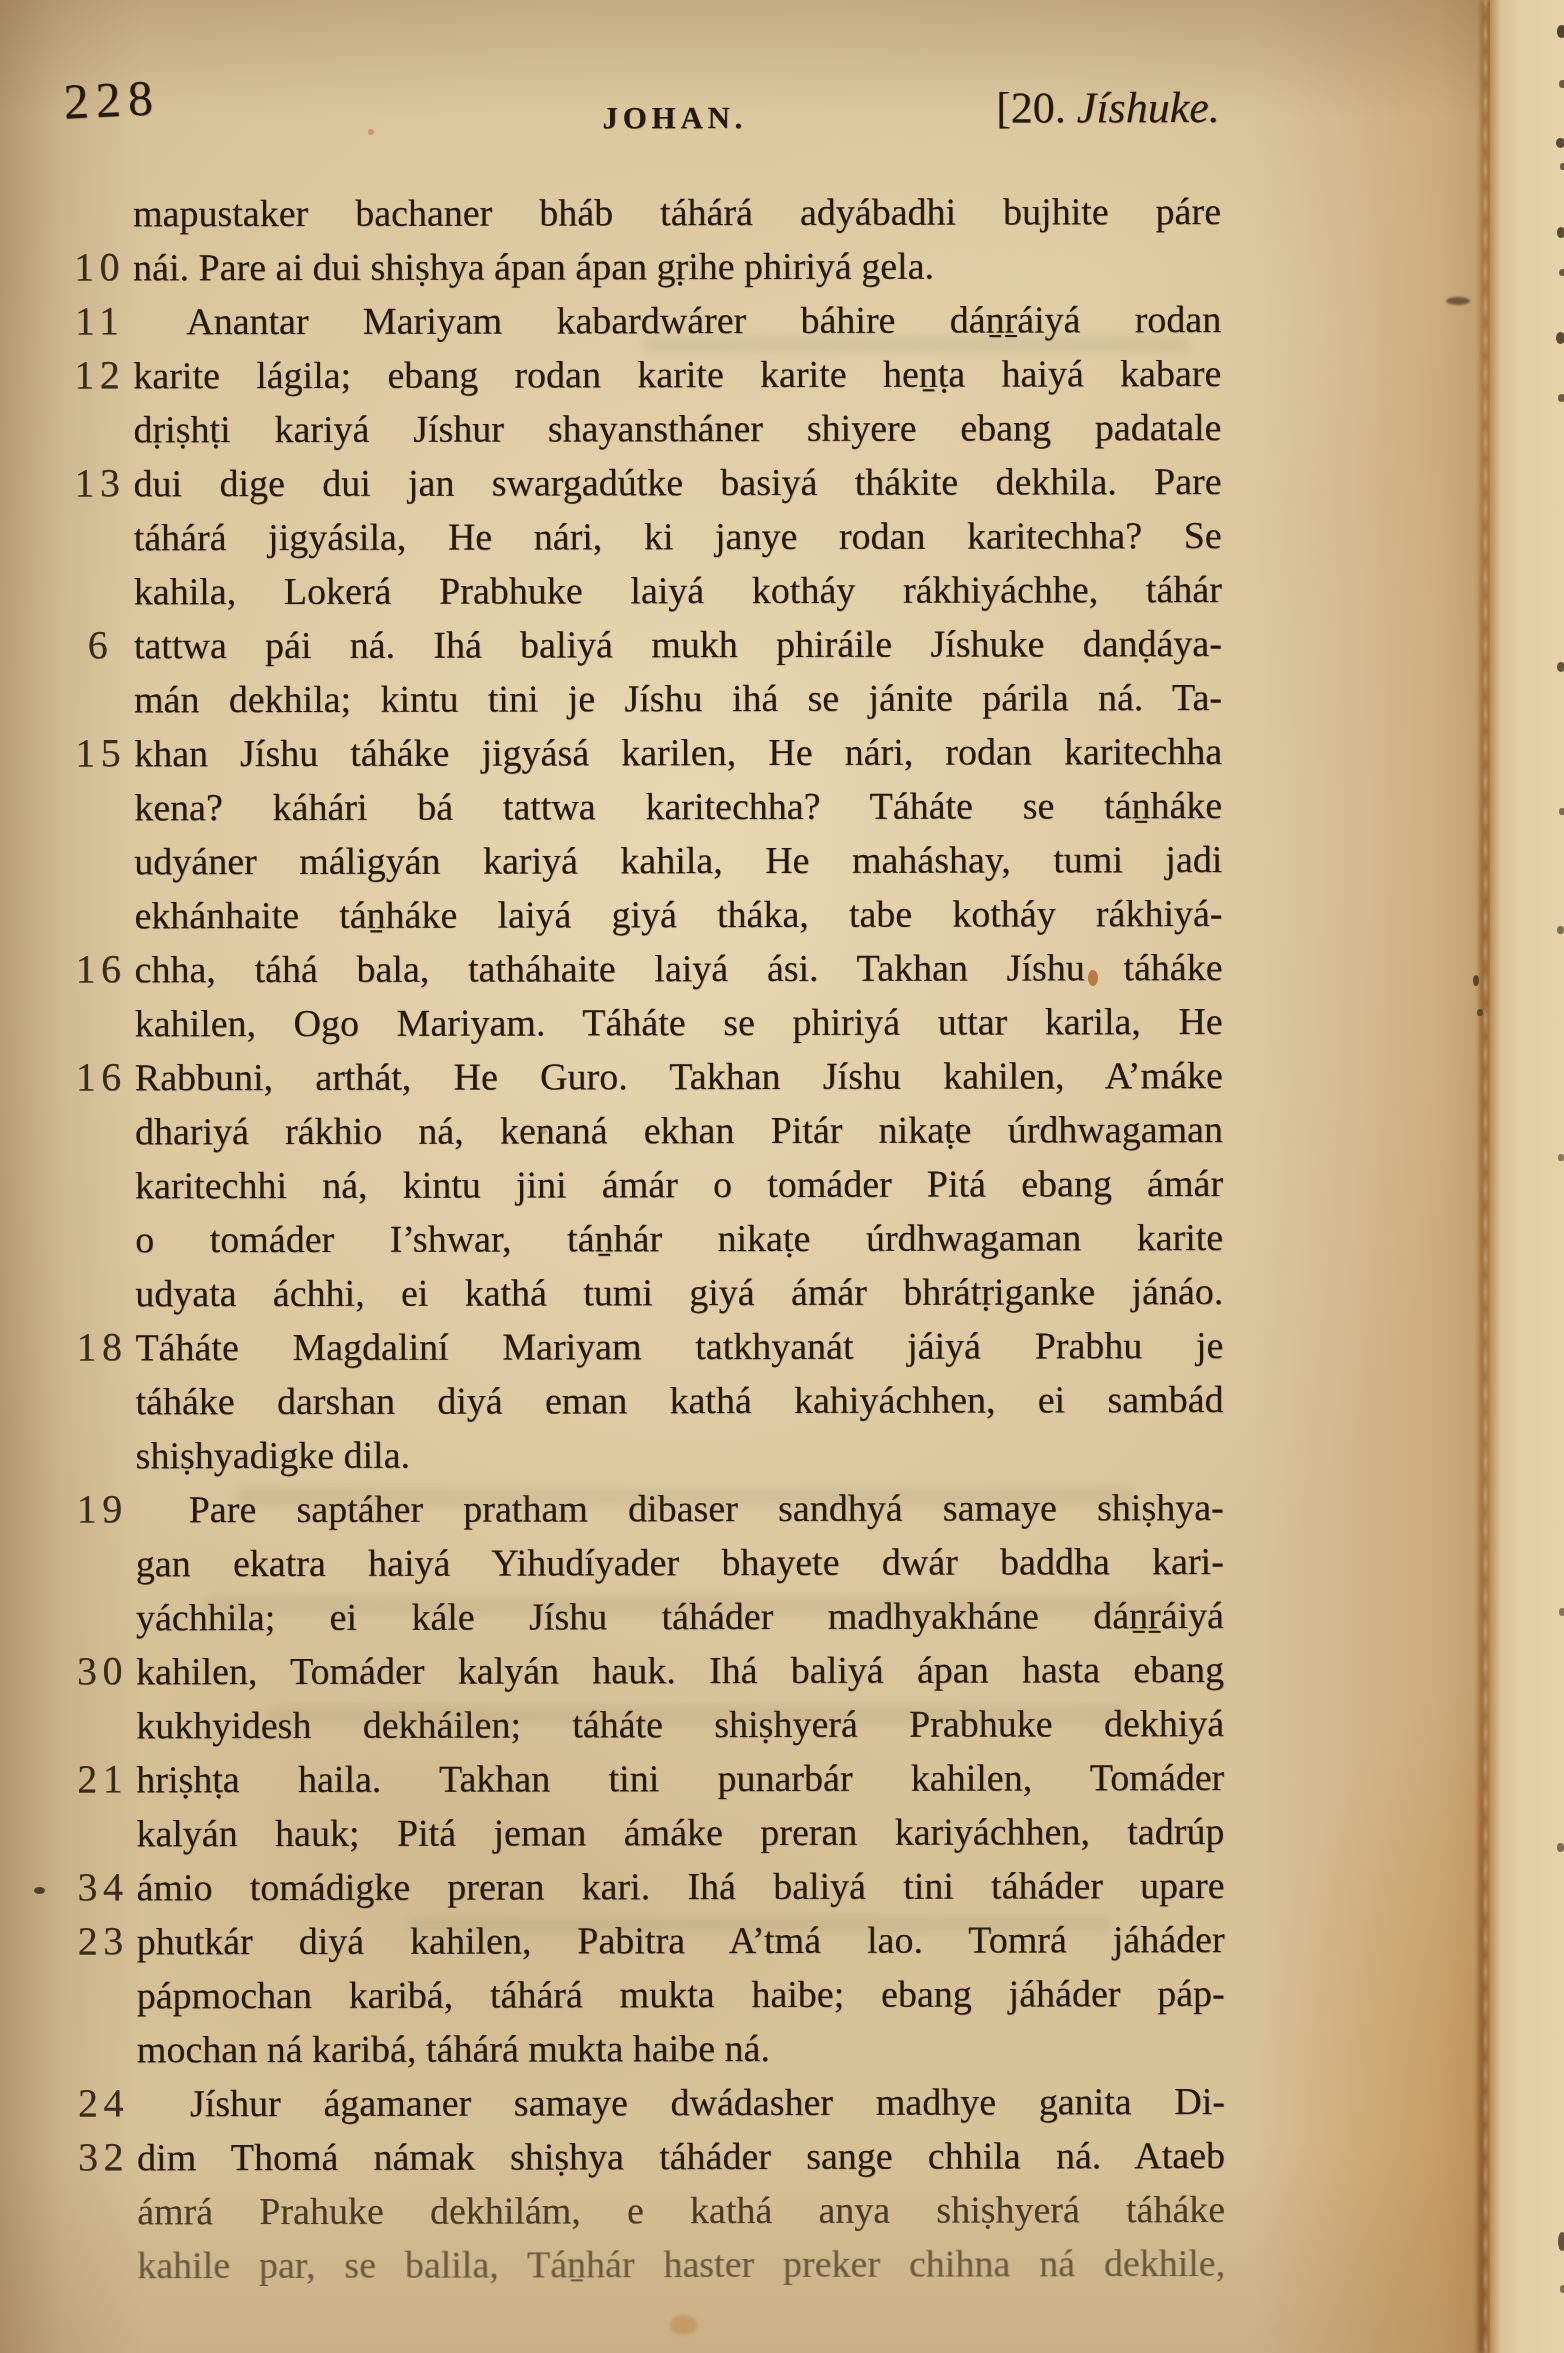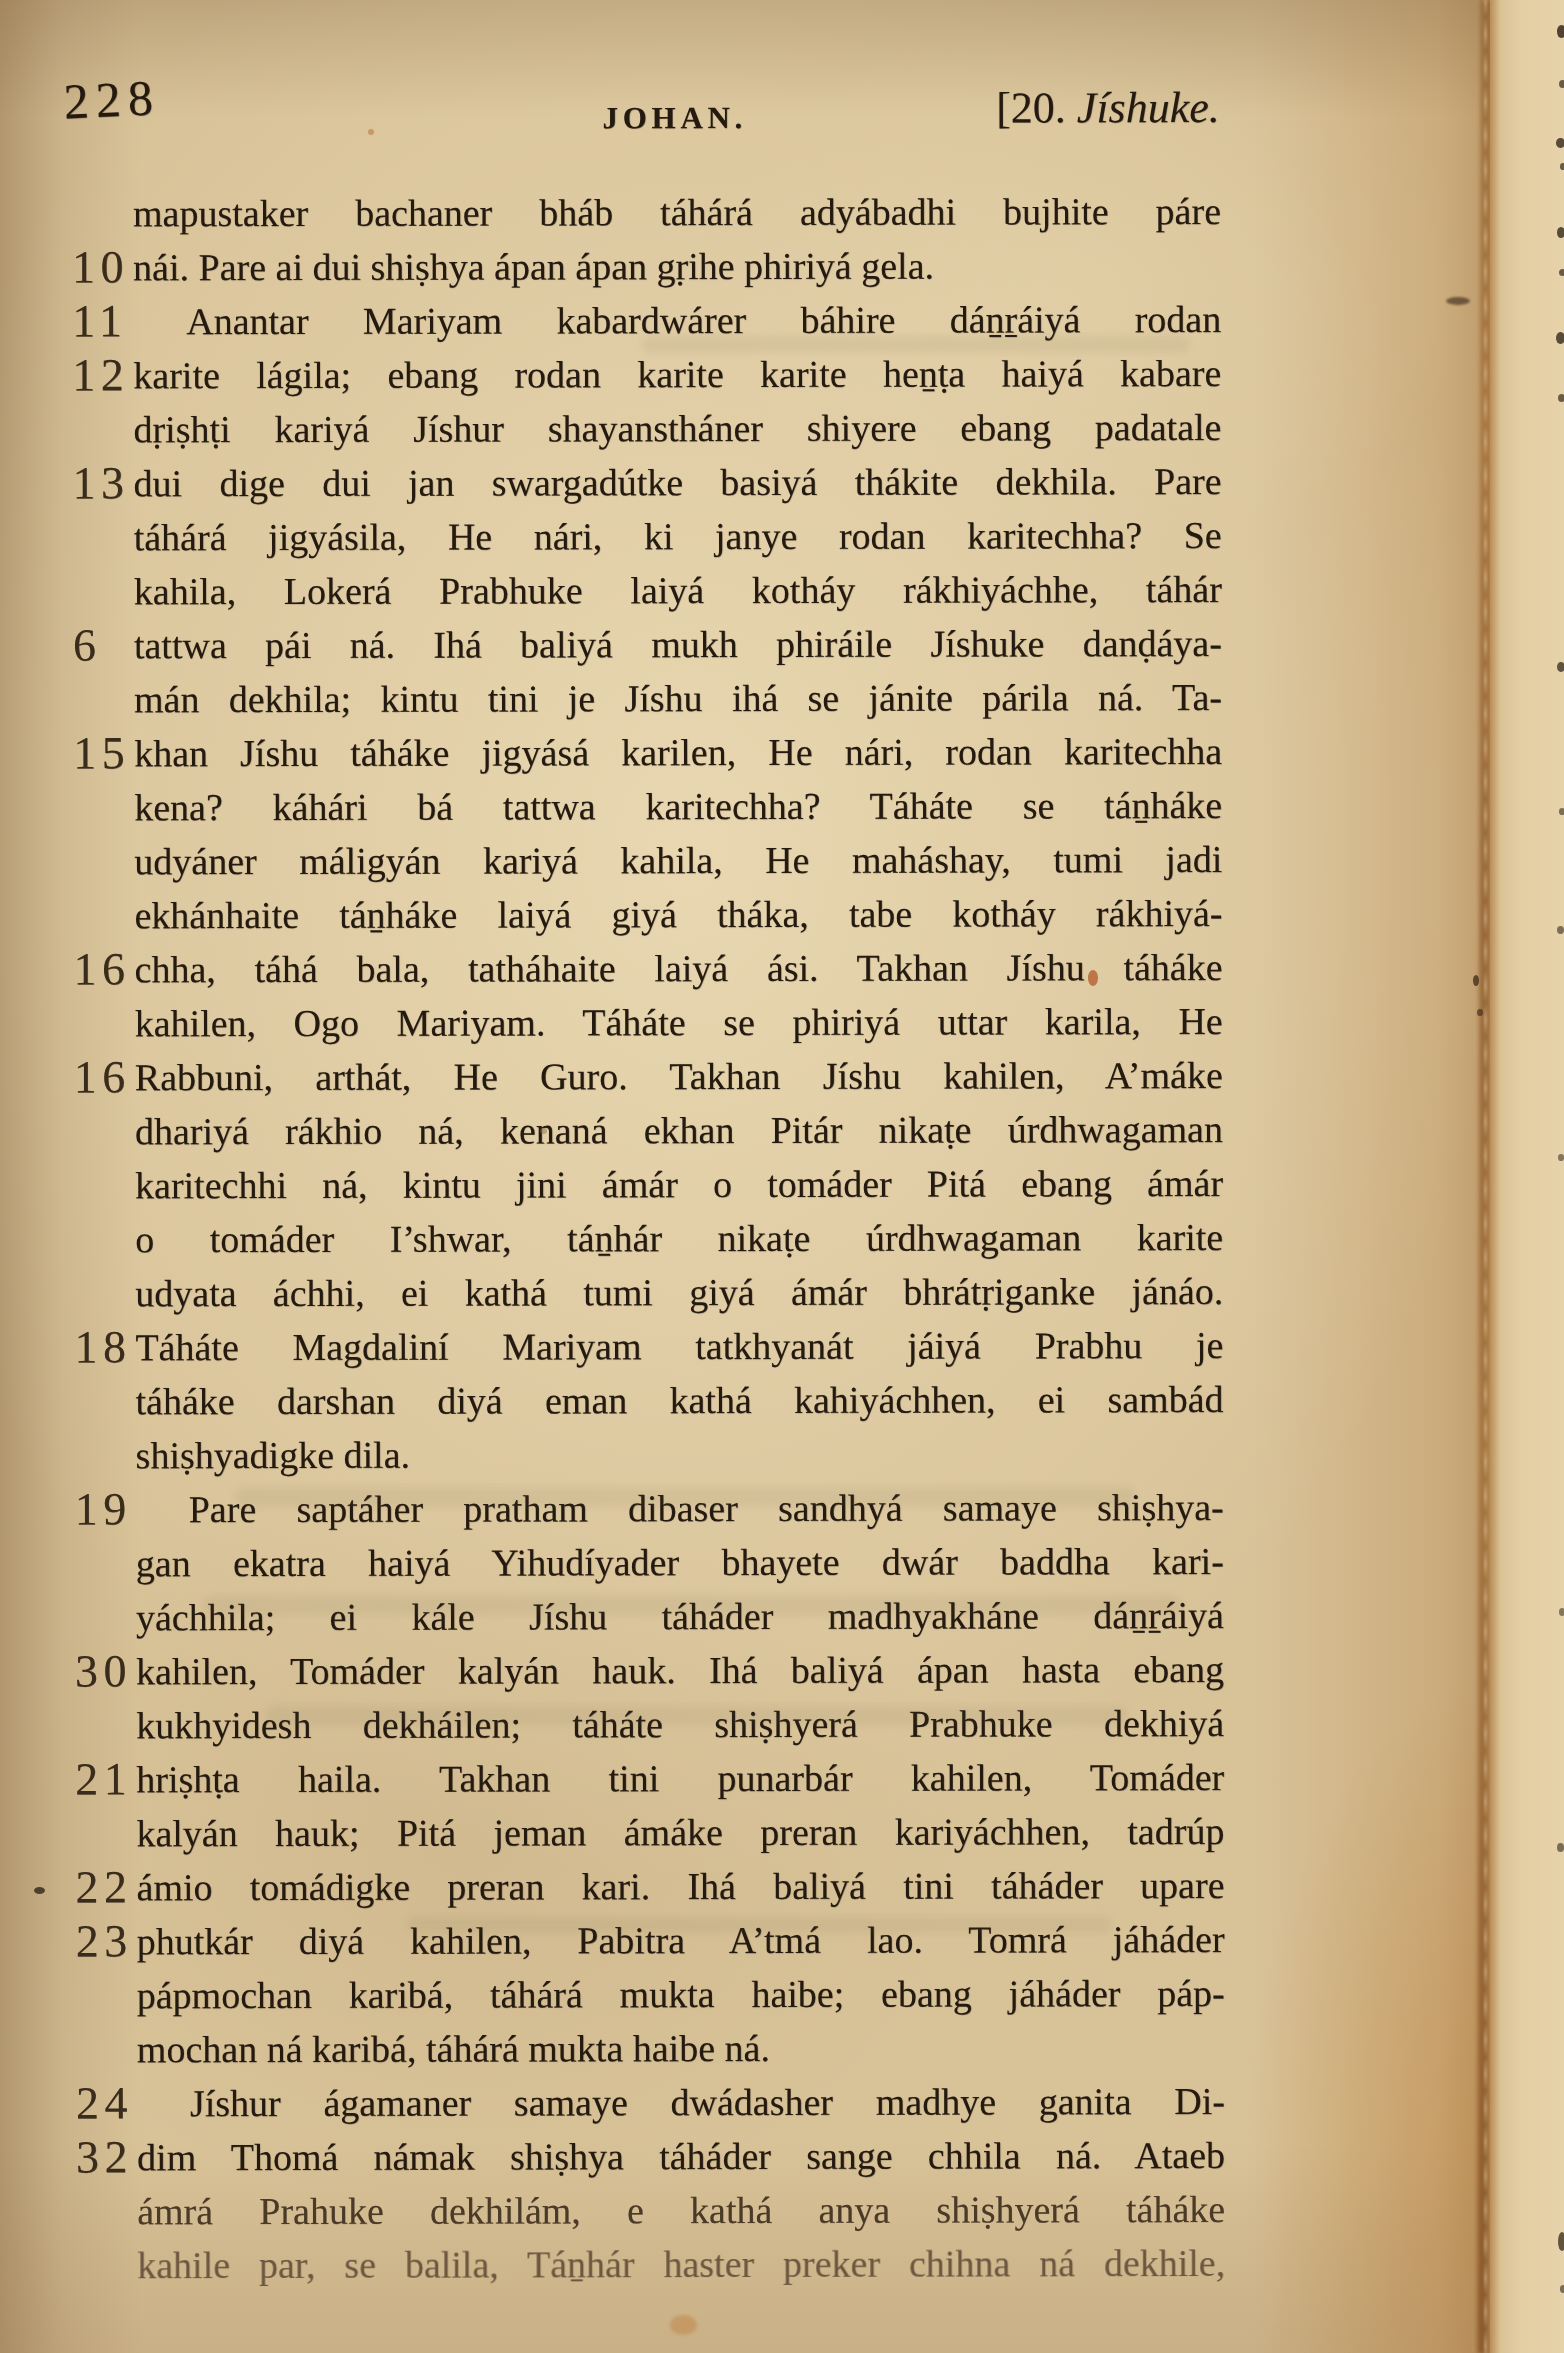--- a/index.html
+++ b/index.html
@@ -44,23 +44,24 @@
   }
   .chapter-ref .ital{font-style:italic;}
   .textblock{
     position:absolute;left:135px;top:185px;width:1088px;
   }
   .line{
     position:relative;height:54px;
   }
   .verse-num{
     position:absolute;left:-61px;top:0;width:55px;
-    font-size:46px;line-height:54px;letter-spacing:5.5px;
+    font-size:40px;line-height:54px;letter-spacing:5.5px;
     color:#3a2c1c;
     text-shadow:0.3px 0.3px 0.6px rgba(46,34,20,0.5);
+    text-align:center;
   }
   .line-text{
     display:block;width:100%;
     font-size:38px;line-height:54px;
     white-space:normal;
     text-shadow:0.4px 0.4px 0.7px rgba(36,26,16,0.5);
   }
   .line-text.just{text-align:justify;text-align-last:justify;}
   .line-text.indent{padding-left:53px;box-sizing:border-box;}
   .line-text.light{color:#4a3a27;text-shadow:0.3px 0.3px 0.6px rgba(74,58,39,0.4);}
@@ -212,21 +213,21 @@
   </div>
         <div class="line">
     <span class="verse-num">21</span>
     <span class="line-text just">hriṣhṭa haila.  Takhan tini punarbár kahilen, Tomáder</span>
   </div>
         <div class="line">
     <span class="verse-num"></span>
     <span class="line-text just">kalyán hauk; Pitá jeman ámáke preran kariyáchhen, tadrúp</span>
   </div>
         <div class="line">
-    <span class="verse-num">22</span>
+    <span class="verse-num">34</span>
     <span class="line-text just">ámio tomádigke preran kari.  Ihá baliyá tini táháder upare</span>
   </div>
         <div class="line">
     <span class="verse-num">23</span>
     <span class="line-text just">phutkár diyá kahilen, Pabitra A’tmá lao.  Tomrá jáháder</span>
   </div>
         <div class="line">
     <span class="verse-num"></span>
     <span class="line-text just">pápmochan karibá, táhárá mukta haibe; ebang jáháder páp-</span>
   </div>

